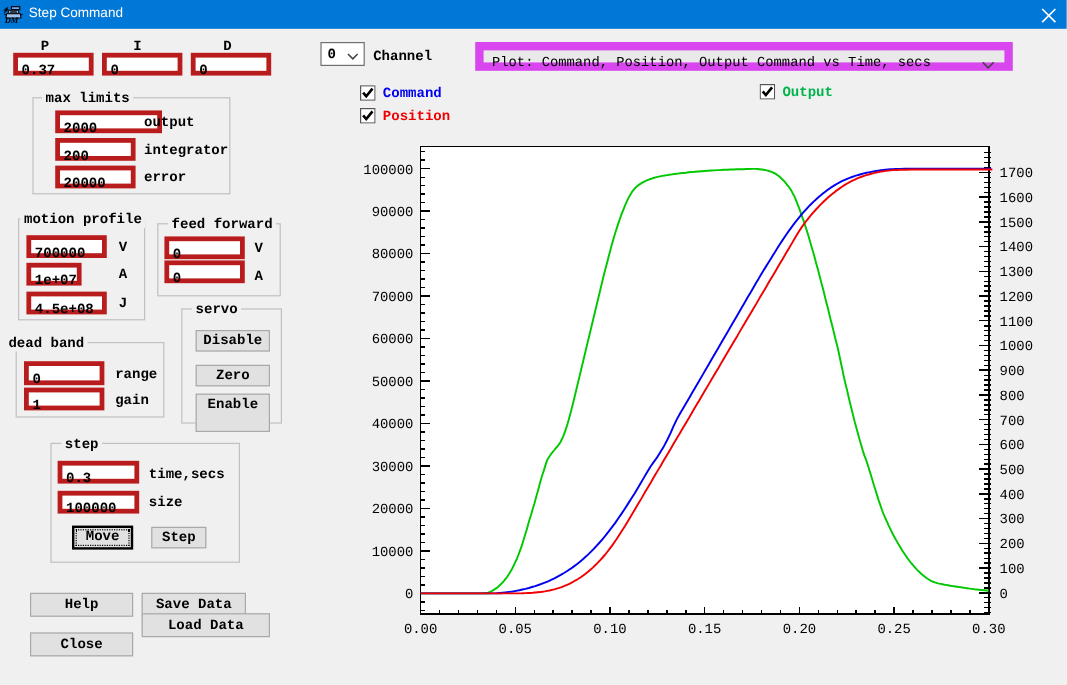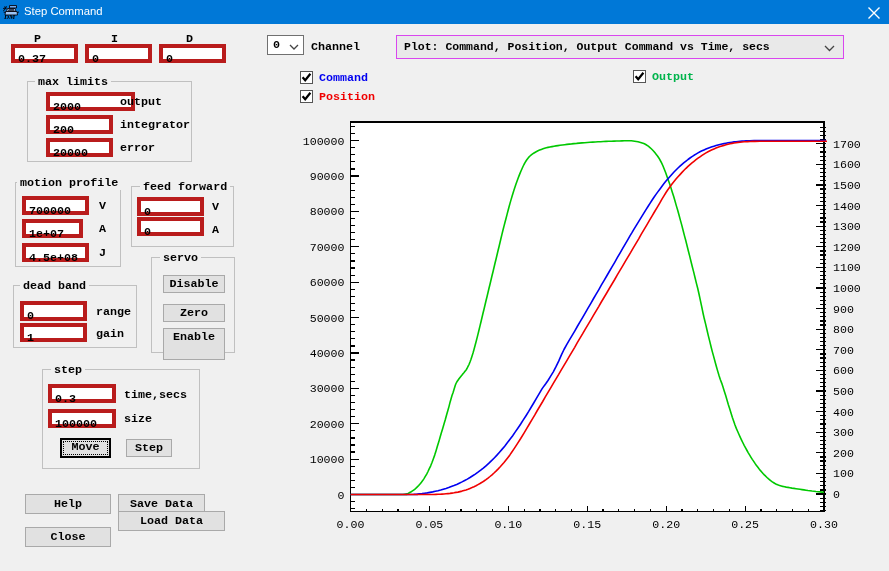--- a/index.html
+++ b/index.html
@@ -13,21 +13,21 @@
 .blue{color:#0000f0}
 .red{color:#f00000}
 .green{color:#00b44c}
 .grp{position:absolute;border:1px solid #c0c0c0;box-sizing:border-box}
 .gl{position:absolute;font-size:11.7px;font-weight:bold;background:#f0f0f0;padding:0 3px;white-space:pre}
 .btn{position:absolute;background:#e1e1e1;border:1px solid #a9a9a9;box-sizing:border-box;text-align:center;font-size:11.7px;font-weight:bold;color:#000}
 .btn.mv{border:2px solid #000000;outline:1px dotted #000;outline-offset:-4px}
 .cbx{position:absolute;width:13px;height:13px}
 .combo{position:absolute;background:#fff;border:1px solid #707070;box-sizing:border-box;font-size:11.7px;font-weight:bold}
 .combo span{position:absolute;top:2px}
-.combo2{position:absolute;background:#e9e9e9;border:1px solid #d946ef;box-sizing:border-box;font-size:11.5px;font-weight:bold}
+.combo2{position:absolute;background:#e9e9e9;border:7px solid #d946ef;box-sizing:border-box;font-size:11.5px;font-weight:normal}
 .combo2 span{position:absolute;top:4px;white-space:pre}
 </style></head>
 <body>
 <div class="titlebar">
     <svg class="wicon" width="18" height="17" viewBox="0 0 18 17">
 <g stroke="#06060f" stroke-width="0.9" fill="none">
 <path d="M7.5 2.5 L14.5 2.5 L14.5 5 L7.5 5 Z" fill="#cfd6ff" fill-opacity="0.55"></path>
 <path d="M1.5 8 L4.5 3 M2.5 3.5 L4 6.5 M1 5.5 L5 5"></path>
 <path d="M5.5 5.5 L13 5.5 L14 8.5 L4.5 8.5 Z" fill="#e8ecff" fill-opacity="0.8"></path>
 <path d="M6.5 6.5 L12 6.5 M6 7.5 L12.5 7.5" stroke-width="0.7"></path>
@@ -93,21 +93,21 @@
     <span>20000</span>
   </div>
 <div class="ml" style="left:120px;top:95px">output</div>
 <div class="ml" style="left:120px;top:118px">integrator</div>
 <div class="ml" style="left:120px;top:141px">error</div>
 <div class="grp" style="left:15px;top:182px;width:106px;height:85px"></div>
 <div class="gl" style="left:17px;top:175.5px">motion profile</div>
 <div class="ent" style="left:22px;top:196px;width:67px;height:19px">
     <span>700000</span>
   </div>
-<div class="ent" style="left:22px;top:219px;width:61px;height:19px">
+<div class="ent" style="left:22px;top:219px;width:46px;height:19px">
     <span>1e+07</span>
   </div>
 <div class="ent" style="left:22px;top:243px;width:67px;height:19px">
     <span>4.5e+08</span>
   </div>
 <div class="ml" style="left:99px;top:199px">V</div>
 <div class="ml" style="left:99px;top:222px">A</div>
 <div class="ml" style="left:99px;top:246px">J</div>
 <div class="grp" style="left:131px;top:186px;width:103px;height:61px"></div>
 <div class="gl" style="left:140px;top:179.5px">feed forward</div>
@@ -118,21 +118,21 @@
     <span>0</span>
   </div>
 <div class="ml" style="left:212px;top:200px">V</div>
 <div class="ml" style="left:212px;top:223px">A</div>
 <div class="grp" style="left:151px;top:257px;width:84px;height:96px"></div>
 <div class="gl" style="left:160px;top:250.5px">servo</div>
 <div class="btn" style="left:163px;top:275px;width:62px;height:18px;line-height:16px">Disable</div>
 <div class="btn" style="left:163px;top:304px;width:62px;height:18px;line-height:16px">Zero</div>
 <div class="btn" style="left:163px;top:328px;width:62px;height:32px;line-height:16px">Enable</div>
 <div class="grp" style="left:13px;top:285px;width:124px;height:63px"></div>
-<div class="gl" style="left:20px;top:278.5px">dead band</div>
+<div class="gl" style="left:4px;top:278.5px">dead band</div>
 <div class="ent" style="left:20px;top:301px;width:67px;height:20px">
     <span>0</span>
   </div>
 <div class="ent" style="left:20px;top:323px;width:67px;height:19px">
     <span>1</span>
   </div>
 <div class="ml" style="left:96px;top:305px">range</div>
 <div class="ml" style="left:96px;top:327px">gain</div>
 <div class="grp" style="left:42px;top:369px;width:158px;height:100px"></div>
 <div class="gl" style="left:51px;top:362.5px">step</div>

